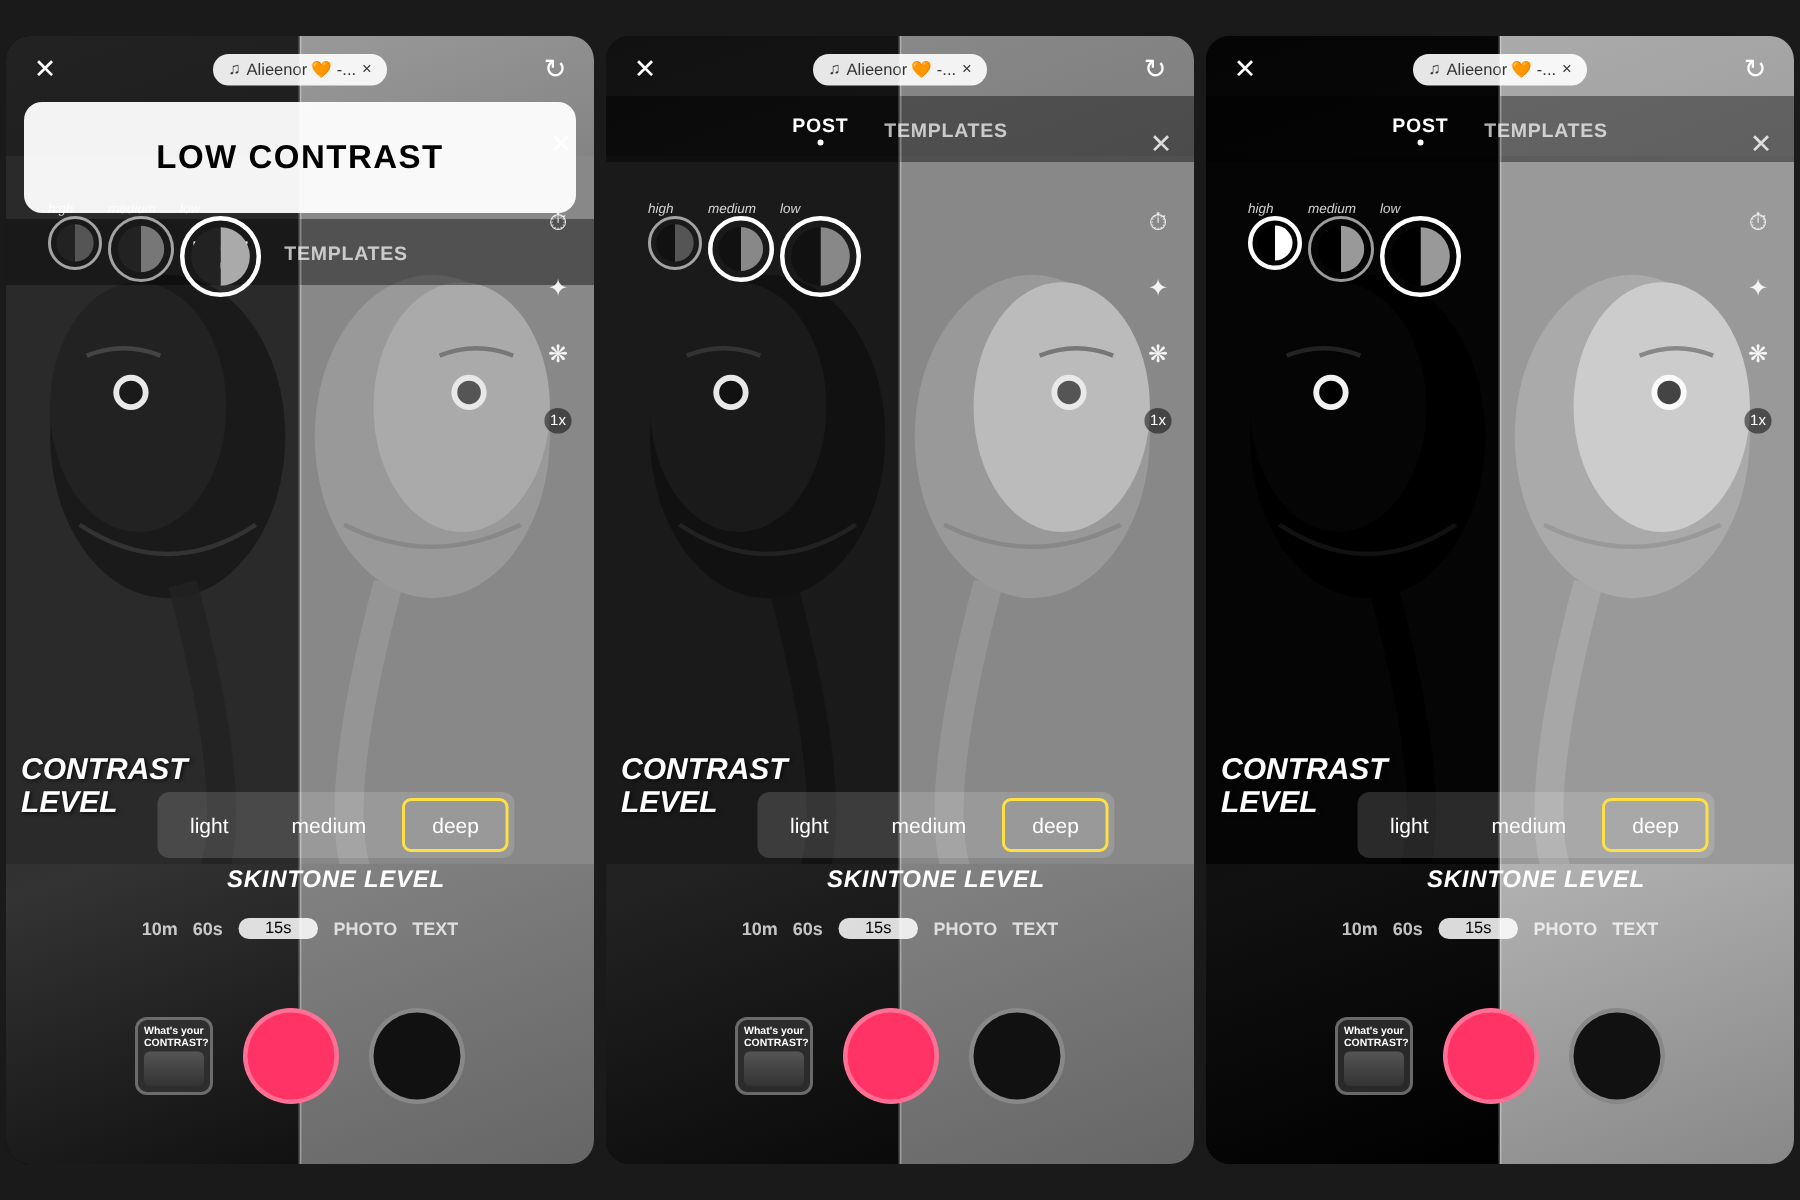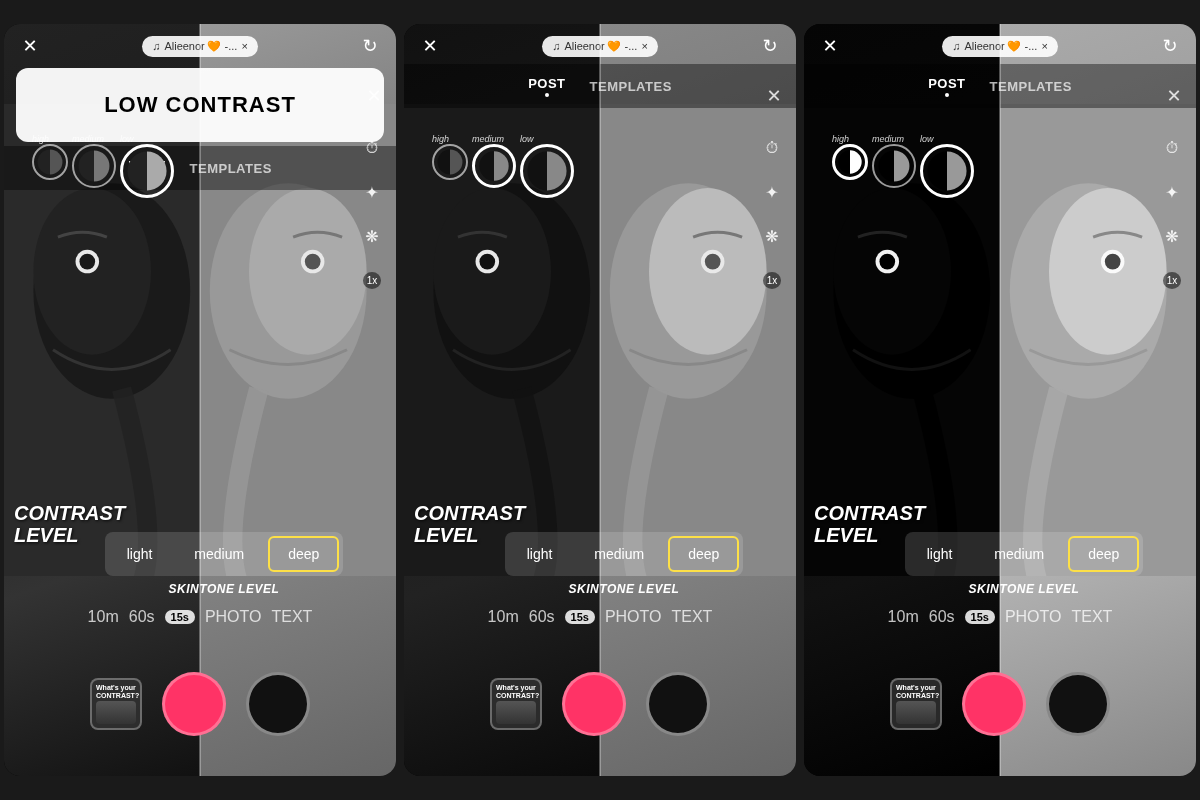--- a/index.html
+++ b/index.html
@@ -277,21 +277,21 @@
       cursor: pointer;
     }
 
     .skintone-btn.selected-deep {
       background: transparent;
       border: 2px solid #fde047;
       color: #fff;
     }
 
     .skintone-label {
-      font-size: 12px;
+      font-size: 16px;
       font-style: italic;
       font-weight: 800;
       color: #fff;
       text-transform: uppercase;
       letter-spacing: 0.5px;
     }
 
     
     .shutter-area {
       position: absolute;
@@ -401,31 +401,31 @@
       left: 0;
       right: 0;
       z-index: 20;
       display: flex;
       justify-content: center;
       align-items: center;
       gap: 10px;
     }
 
     .t-item {
-      font-size: 16px;
+      font-size: 12px;
       color: rgba(255,255,255,0.75);
-      font-weight: 400;
+      font-weight: 700;
     }
 
     .t-active {
       background: rgba(255,255,255,0.85);
       color: #000;
       border-radius: 12px;
-      padding: 1px 6px;
-      font-weight: 700;
+      padding: 1px 18px;
+      font-weight: 400;
       font-size: 11px;
     }
   </style>
 </head>
 <body>
 
 <div class="screens-container">
 
   <div class="phone-screen">
 

